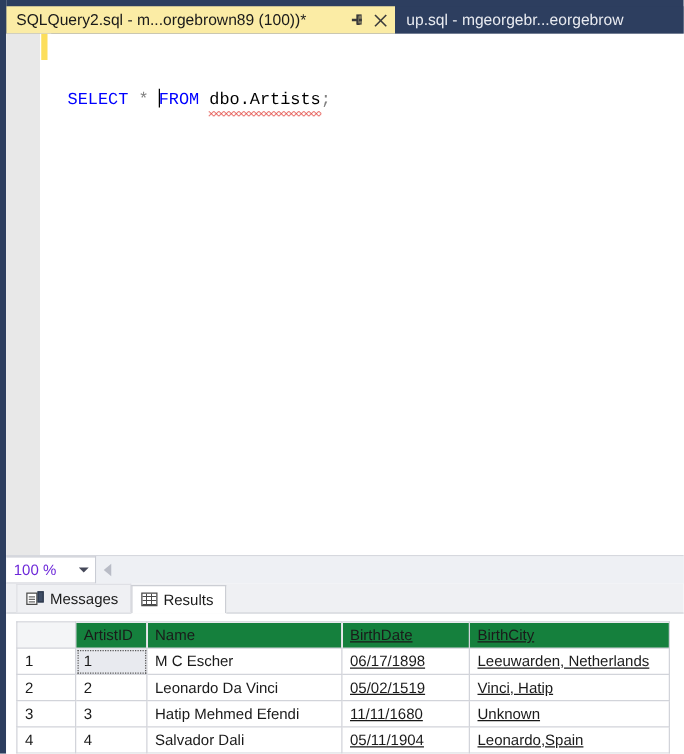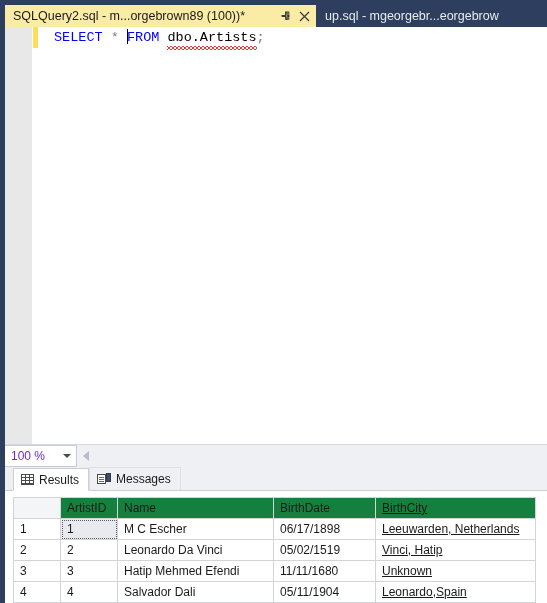--- a/index.html
+++ b/index.html
@@ -108,20 +108,21 @@
     position: absolute;
     left: 1px; top: 0;
     width: 5px; height: 21px;
     background: #fcde5b;
   }
   .code-area {
     flex: 1 1 auto;
     background: #ffffff;
     position: relative;
     min-width: 0;
+    margin-top: 43px;
   }
   .code-line {
     position: relative;
     height: 21px;
     line-height: 21px;
     padding-left: 13px;
     font-family: "Liberation Mono", "DejaVu Sans Mono", monospace;
     font-size: 13.5px;
     white-space: pre;
     color: #000000;
@@ -327,21 +328,21 @@
     padding-left: 7px;
   }
   td.focused {
     background: #e8eaef;
     outline: 1px dotted #5b5b5b;
     outline-offset: -2px;
   }
   .col-rn   { width: 47px; }
   .col-id   { width: 57px; }
   .col-name { width: 156px; margin-top: 15px; }
-  .col-date { width: 102px; }
+  .col-date { width: 102px; text-decoration: underline; }
   .col-city { width: 160px; text-decoration: underline; }
 </style>
 </head>
 <body>
 
 <div id="app">
 
   <div class="left-rail"></div>
 
   <div class="main-col">
@@ -393,30 +394,30 @@
       <div class="hscroll">
         <span class="hscroll-left">
             <span class="tri-left"></span>
           </span>
       </div>
     </div>
 
     <div class="results-pane">
 
       <div class="result-tabs">
-        <div class="rtab active">
-          <span class="ico-grid"></span>
-          <span>Results</span>
-        </div>
         <div class="rtab inactive">
           <span class="ico-doc">
             <span class="page"></span>
               <span class="tower"></span>
           </span>
           <span>Messages</span>
+        </div>
+        <div class="rtab active">
+          <span class="ico-grid"></span>
+          <span>Results</span>
         </div>
       </div>
 
       <div class="grid-scroll">
         <table class="rsgrid">
           <thead>
             <tr>
               <th class="corner col-rn"></th>
               <th class="col-id">ArtistID</th>
               <th class="col-name">Name</th>

